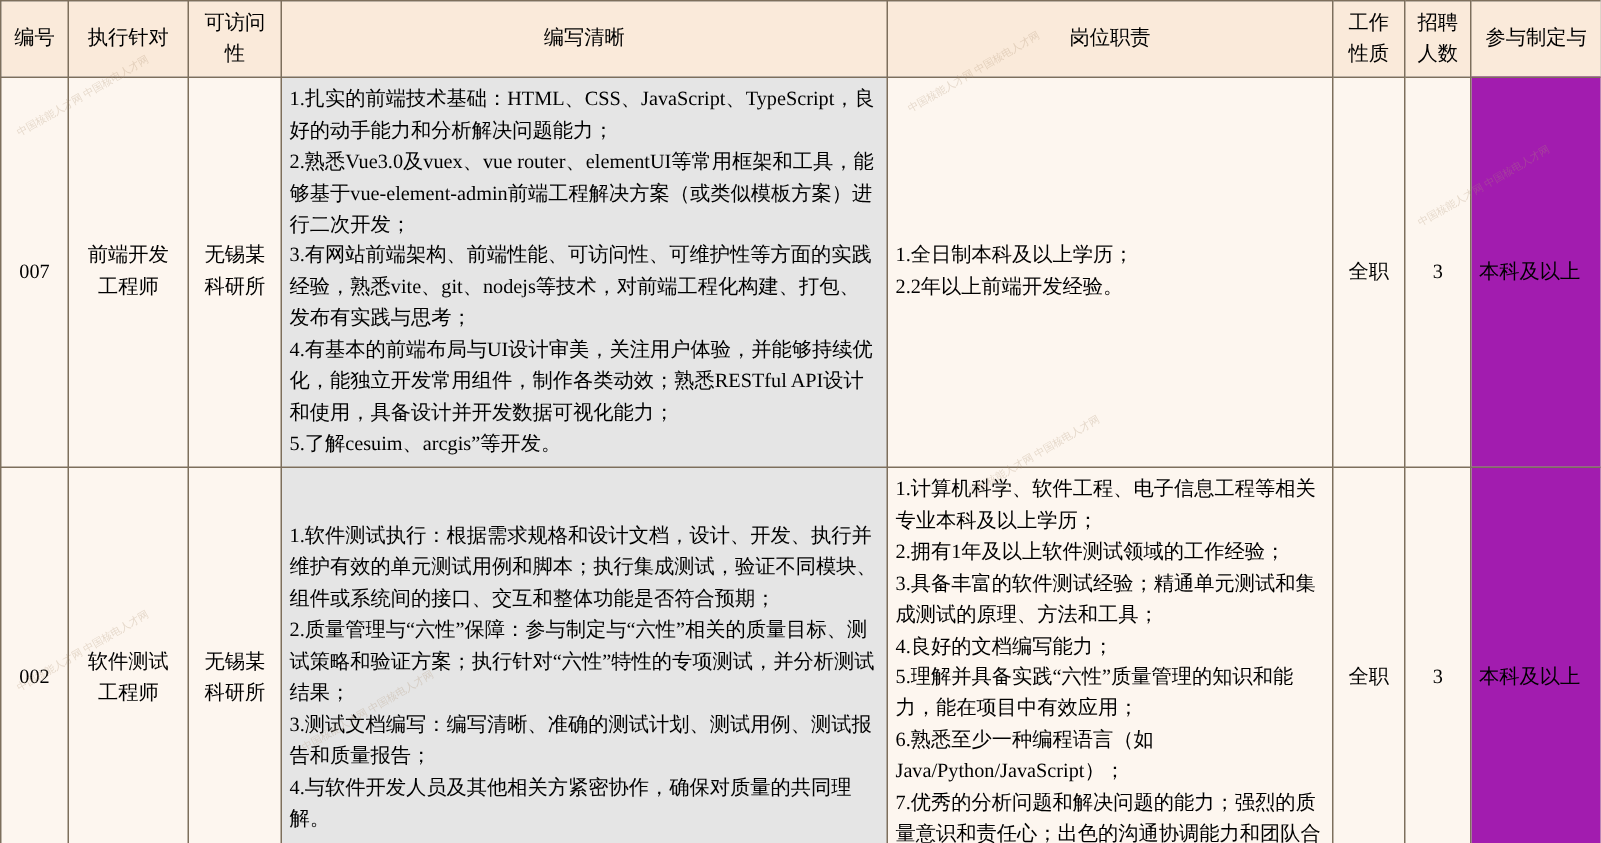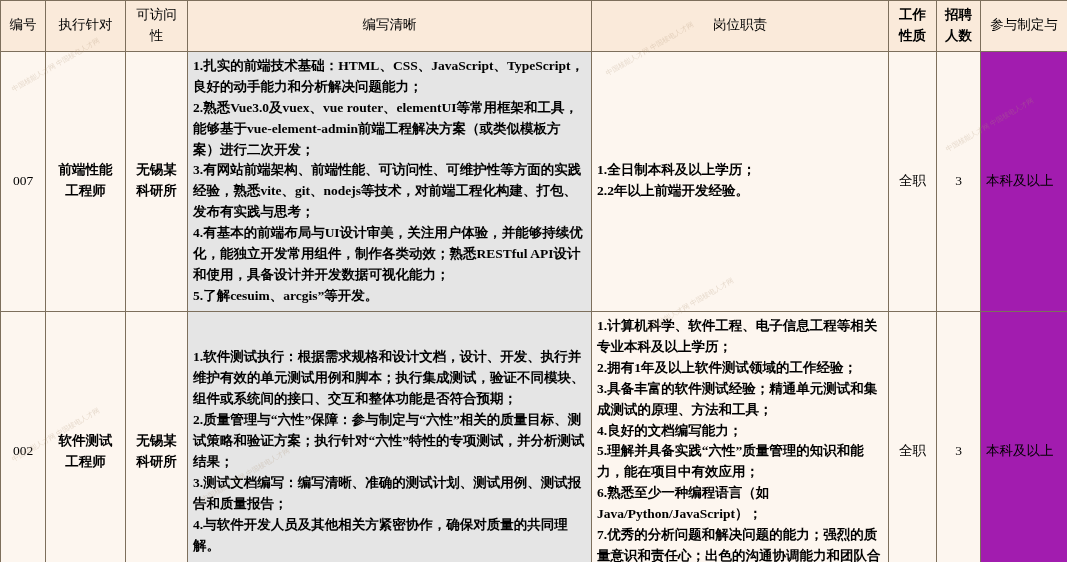--- a/index.html
+++ b/index.html
@@ -60,21 +60,20 @@
     background: #fdf6ef;
     margin-top: 40px;
   }
   .mono-mix {
     font-family: "Liberation Serif", serif;
   }
   .para {
     margin: 0;
     white-space: pre-wrap;
     word-break: break-word;
-    font-weight: bold;
   }
   .stack-title {
     line-height: 1.6;
   }
   
   .wm {
     position: absolute;
     color: rgba(176, 150, 120, 0.30);
     font-size: 7px;
     line-height: 1.5;
@@ -112,21 +111,21 @@
         <th class="para">工作
 性质</th>
         <th class="para">招聘
 人数</th>
         <th>参与制定与</th>
       </tr>
     </thead>
     <tbody>
       <tr>
         <td class="cell-center">007</td>
-        <td class="cell-center para stack-title">前端性能
+        <td class="cell-center para stack-title">前端开发
 工程师</td>
         <td class="cell-center para stack-title">无锡某
 科研所</td>
         <td class="duty para mono-mix">1.扎实的前端技术基础：HTML、CSS、JavaScript、TypeScript，良好的动手能力和分析解决问题能力；
 2.熟悉Vue3.0及vuex、vue router、elementUI等常用框架和工具，能够基于vue-element-admin前端工程解决方案（或类似模板方案）进行二次开发；
 3.有网站前端架构、前端性能、可访问性、可维护性等方面的实践经验，熟悉vite、git、nodejs等技术，对前端工程化构建、打包、发布有实践与思考；
 4.有基本的前端布局与UI设计审美，关注用户体验，并能够持续优化，能独立开发常用组件，制作各类动效；熟悉RESTful API设计和使用，具备设计并开发数据可视化能力；
 5.了解cesuim、arcgis”等开发。</td>
         <td class="req para">1.全日制本科及以上学历；
 2.2年以上前端开发经验。</td>

